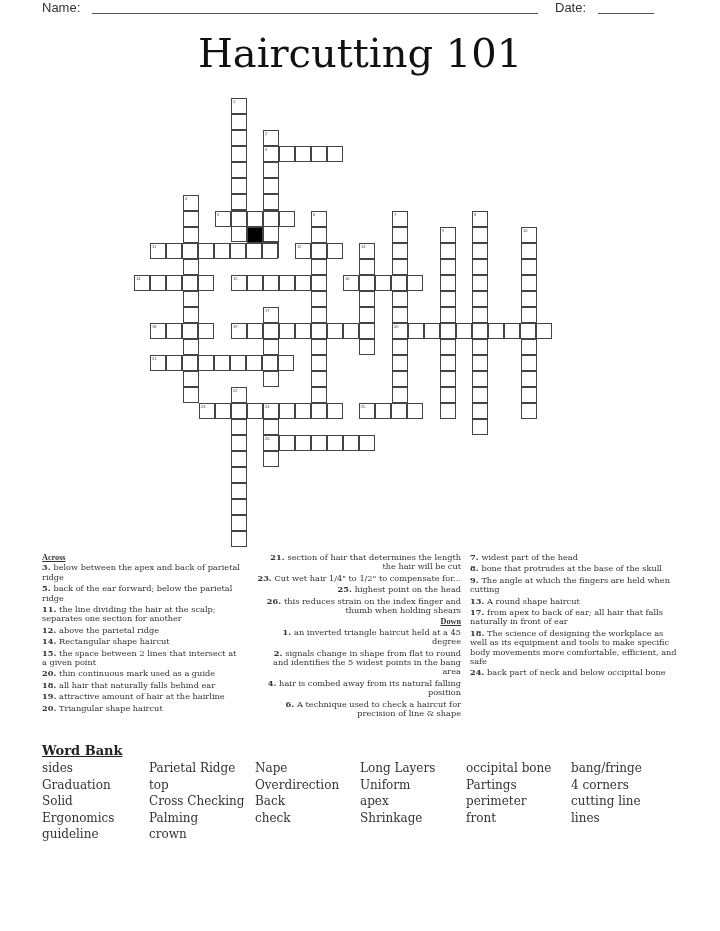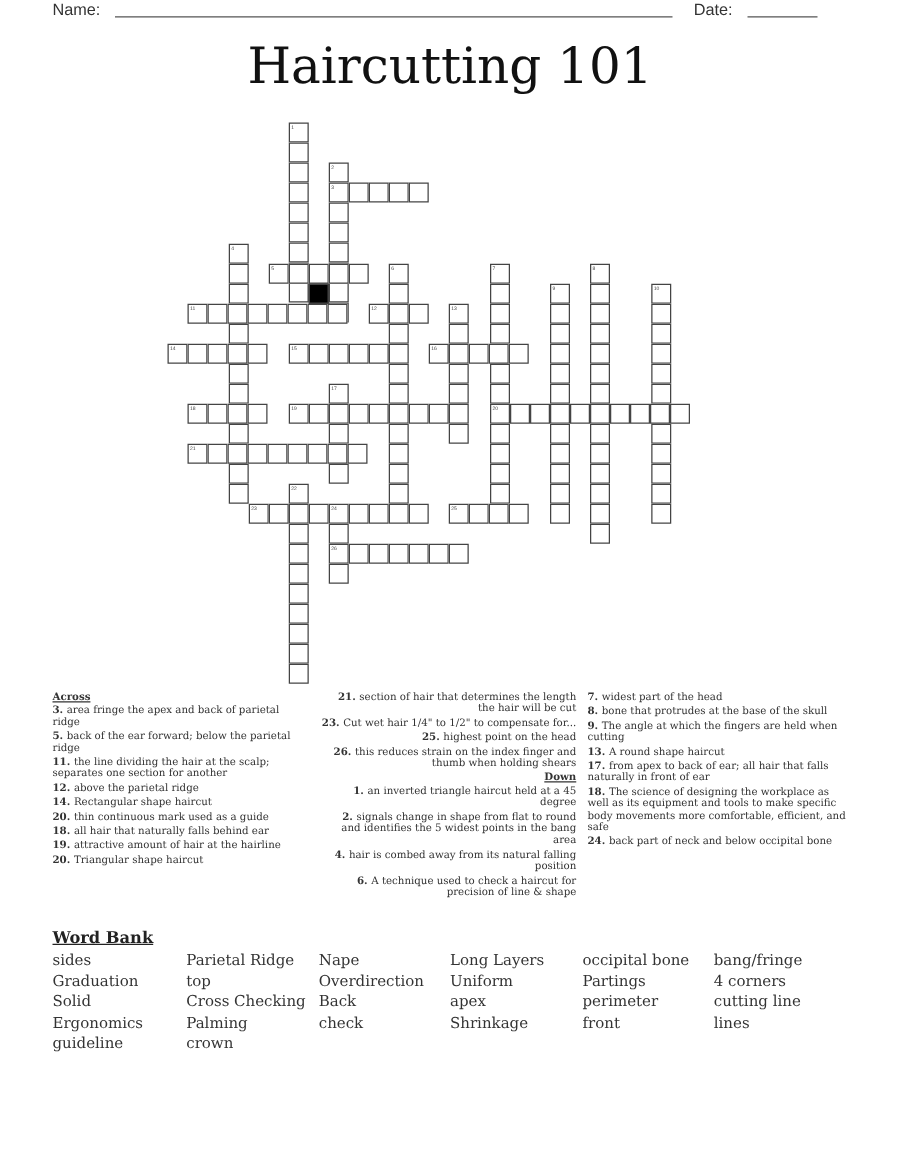--- a/index.html
+++ b/index.html
@@ -8,21 +8,21 @@
   .name-label { position: absolute; left: 42px; top: 0px; }
   .name-line { position: absolute; left: 92px; top: 13px; width: 446px; border-bottom: 1px solid #555; }
   .date-label { position: absolute; left: 555px; top: 0px; }
   .date-line { position: absolute; left: 598px; top: 13px; width: 56px; border-bottom: 1px solid #555; }
   .title { position: absolute; top: 30px; left: 0; width: 720px; text-align: center; font-family: "DejaVu Serif", serif; font-size: 40px; color: #111; letter-spacing: 0px; }
   .grid { position: absolute; left: 0; top: 0; width: 720px; height: 560px; }
   .cell { position: absolute; width: 16px; height: 16px; border: 1px solid #444; box-sizing: border-box; background: #fff; }
   .cell.black { background: #000; }
   .cell .num { position: absolute; left: 1px; top: 0px; font-family: "Liberation Sans", sans-serif; font-size: 4px; color: #444; line-height: 5px; }
   .clues { position: absolute; font-family: "DejaVu Serif", serif; font-size: 8.2px; line-height: 9.4px; color: #333; }
-  .clues .hdr { font-weight: bold; text-decoration: underline; margin-bottom: 1px; }
+  .clues .hdr { font-weight: bold; text-decoration: underline; margin-bottom: 1px; font-family: Liberation Serif, serif; }
   .clues .clue { margin-bottom: 2px; }
   .clues .clue b { font-weight: bold; }
   .col1 { left: 42px; top: 553px; width: 200px; }
   .col2 { left: 256px; top: 553px; width: 205px; text-align: right; }
   .col3 { left: 470px; top: 553px; width: 210px; }
   .wordbank-title { position: absolute; left: 42px; top: 743px; font-family: "DejaVu Serif", serif; font-weight: bold; font-size: 13px; text-decoration: underline; color: #222; }
   .wordbank { position: absolute; left: 42px; top: 761px; width: 650px; font-family: "DejaVu Serif", serif; font-size: 12px; color: #333; }
   .wb-col { position: absolute; top: 0; }
   .wb-col div { height: 16.5px; white-space: nowrap; }
 </style>
@@ -285,25 +285,26 @@
     <div class="cell" style="left: 311px; top: 435px;"></div>
     <div class="cell" style="left: 327px; top: 435px;"></div>
     <div class="cell" style="left: 343px; top: 435px;"></div>
     <div class="cell" style="left: 359px; top: 435px;"></div>
     <div class="cell black" style="left: 247px; top: 227px;"></div>
   </div>
 
 <div class="clues col1">
   <div class="hdr">Across</div>
   <div id="across-list-1">
-      <div class="clue"><b>3. </b><span>area fringe the apex and back of parietal ridge</span></div>
+      <div class="clue"><b>3. </b><span>below between the apex and back of parietal ridge</span></div>
       <div class="clue"><b>5. </b><span>back of the ear forward; below the parietal ridge</span></div>
       <div class="clue"><b>11. </b><span>the line dividing the hair at the scalp; separates one section for another</span></div>
       <div class="clue"><b>12. </b><span>above the parietal ridge</span></div>
       <div class="clue"><b>14. </b><span>Rectangular shape haircut</span></div>
+      <div class="clue"><b>15. </b><span>the space between 2 lines that intersect at a given point</span></div>
       <div class="clue"><b>20. </b><span>thin continuous mark used as a guide</span></div>
       <div class="clue"><b>18. </b><span>all hair that naturally falls behind ear</span></div>
       <div class="clue"><b>19. </b><span>attractive amount of hair at the hairline</span></div>
       <div class="clue"><b>20. </b><span>Triangular shape haircut</span></div>
     </div>
 </div>
 <div class="clues col2">
   <div id="across-list-2">
       <div class="clue"><b>21. </b><span>section of hair that determines the length the hair will be cut</span></div>
       <div class="clue"><b>23. </b><span>Cut wet hair 1/4" to 1/2" to compensate for...</span></div>

